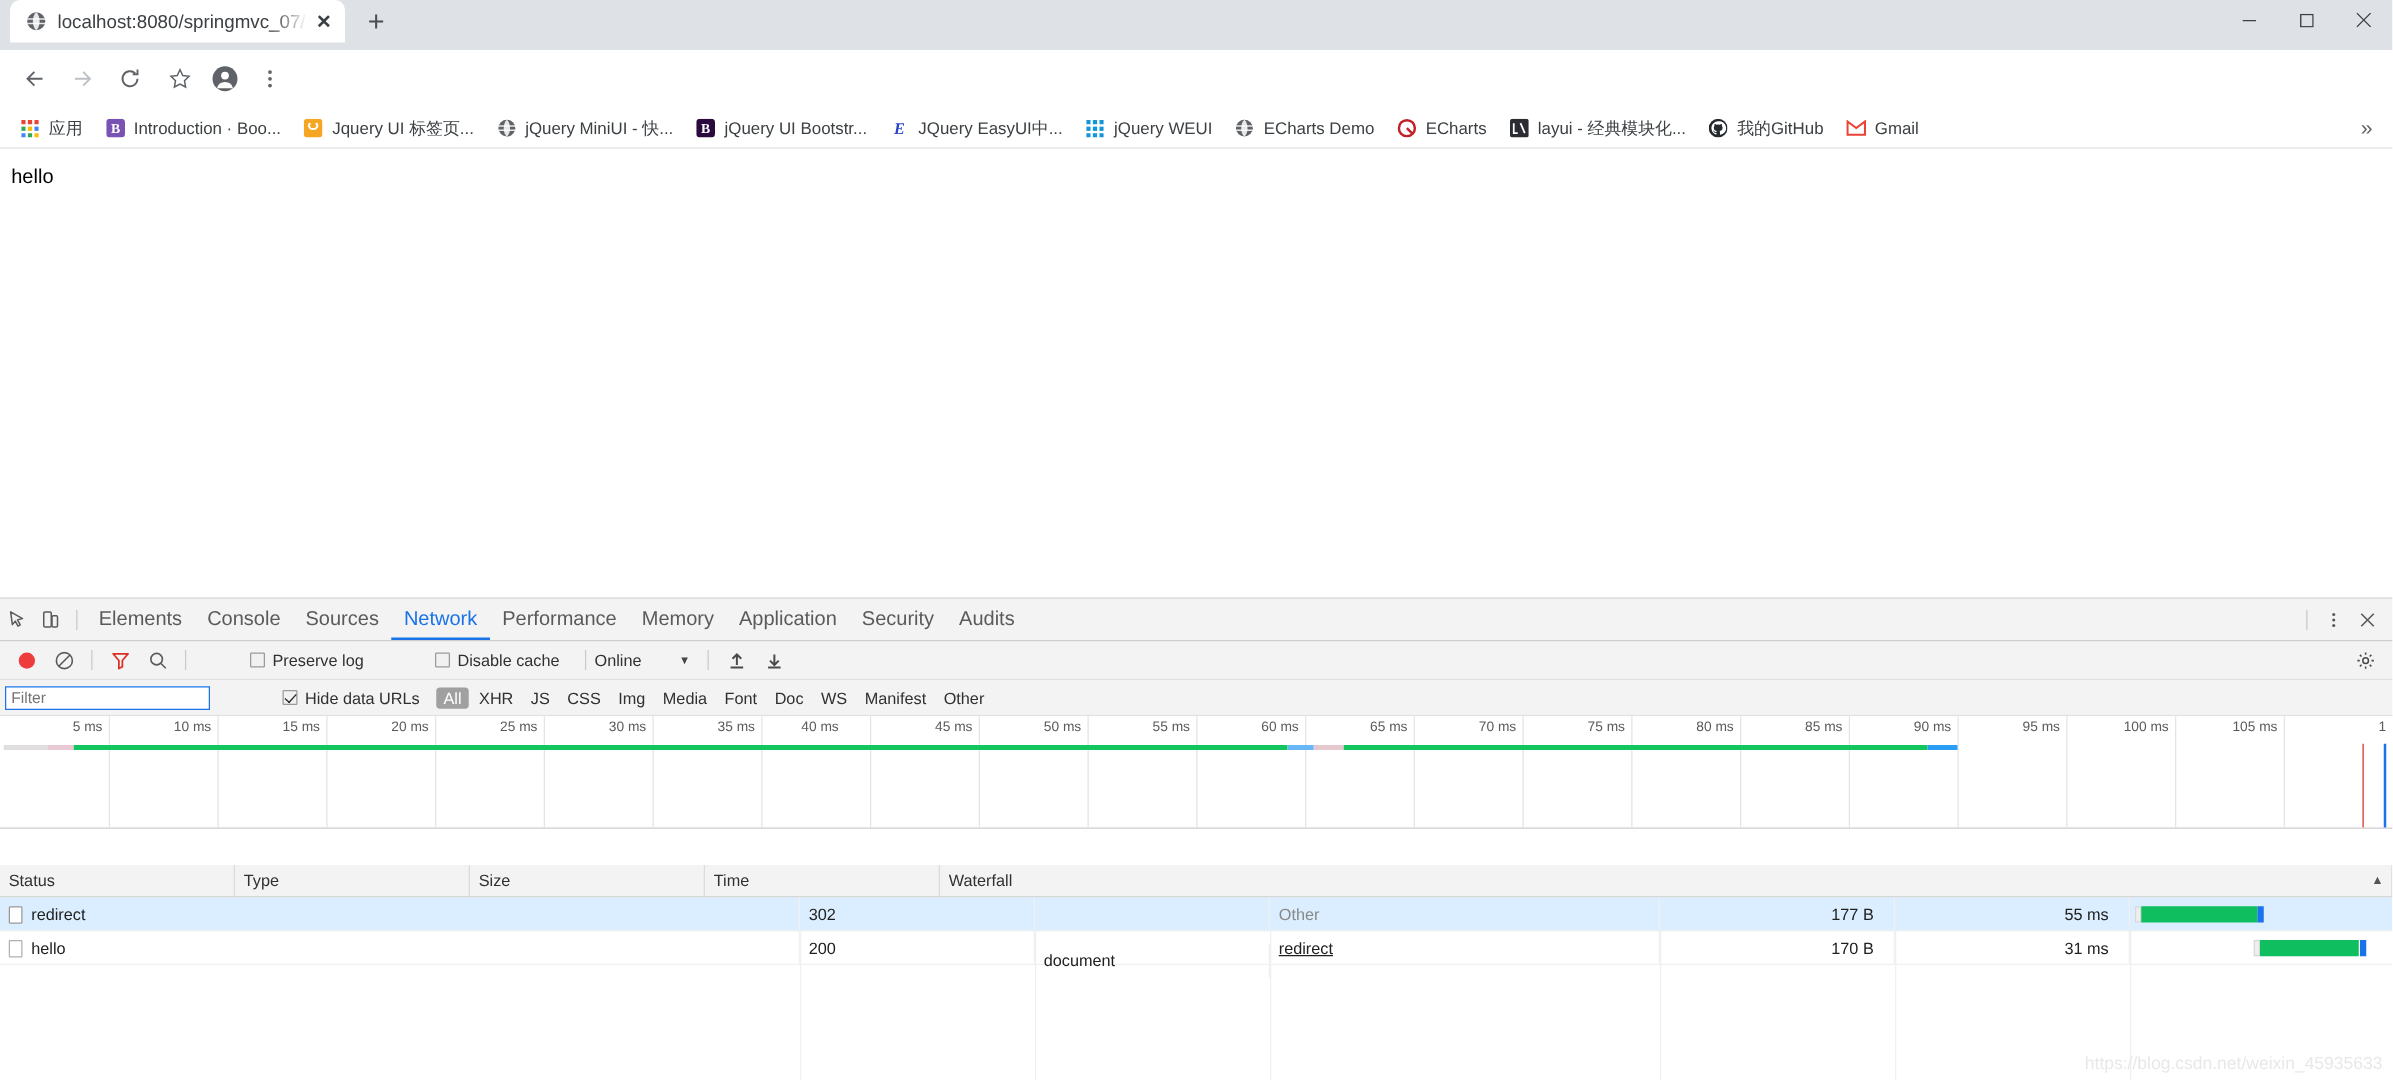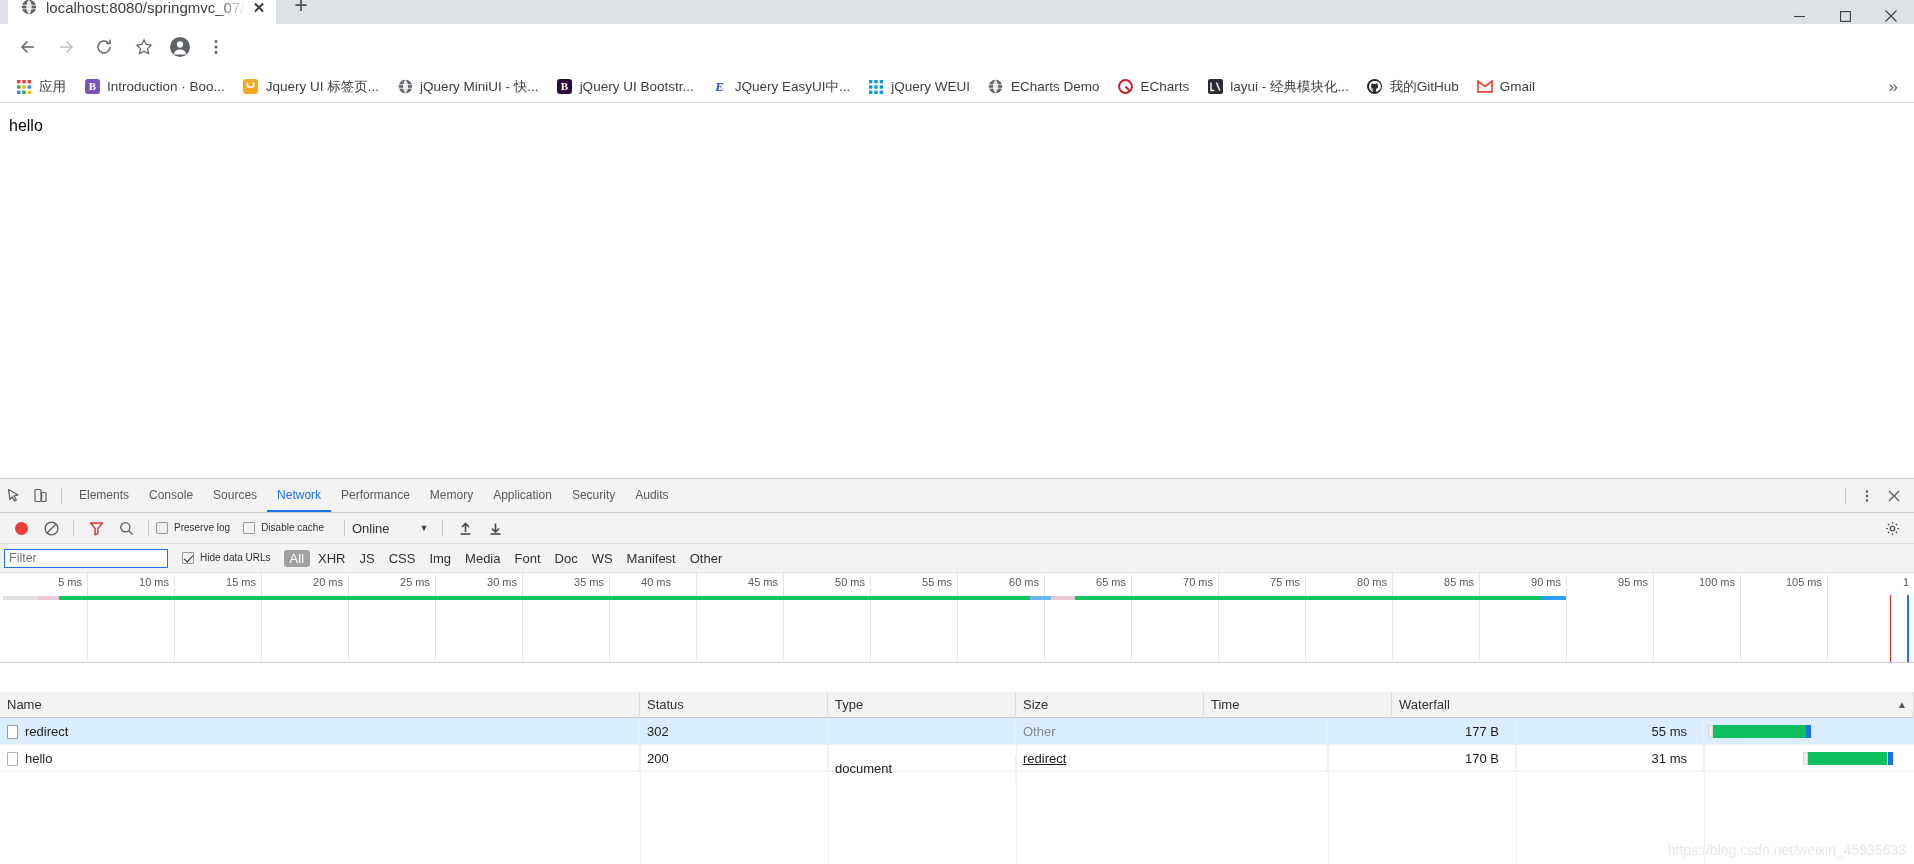--- a/index.html
+++ b/index.html
@@ -7,21 +7,21 @@
     margin: 0; padding: 0;
     width: 1914px; height: 864px;
     overflow: hidden;
     font-family: "Liberation Sans", sans-serif;
     background: #fff;
   }
   #root { width: 1914px; height: 864px; position: relative; background:#fff; }
 
   
   .tabstrip {
-    height: 24px; background: #dee1e6; display: flex; align-items: flex-end;
+    height: 40px; background: #dee1e6; display: flex; align-items: flex-start;
     position: relative;
   }
   .tab {
     margin-left: 8px; height: 34px; width: 268px;
     background: #fff; border-radius: 8px 8px 0 0;
     display: flex; align-items: center; padding: 0 8px 0 12px;
     position: relative;
   }
   .tab-fav {
     width: 17px; height: 17px; flex: 0 0 17px; margin-right: 9px;
@@ -94,30 +94,30 @@
   
   .devtools { position:absolute; left:0; right:0; top:478px; bottom:0;
     background:#fff; border-top:1px solid #cdcdcd;
     font-family:"Liberation Sans", sans-serif; }
 
   .dt-tabbar { height:34px; display:flex; align-items:center;
     border-bottom:1px solid #cdcdcd; background:#f3f3f3; position:relative;}
   .dt-ibtn { width:27px; height:26px; display:flex;align-items:center;justify-content:center;
     color:#5a5a5a; }
   .dt-sep { width:1px; height:16px; background:#c9c9c9; margin:0 7px; }
-  .dt-tab { padding:0 10px; height:33px; line-height:33px; font-size:12px;
+  .dt-tab { padding:0 10px; height:33px; line-height:33px; font-size:16px;
     color:#5a5a5a; white-space:nowrap; }
   .dt-tab.active { color:#1a73e8; box-shadow: inset 0 -2px 0 #1a73e8; }
   .dt-right { margin-left:auto; display:flex; align-items:center; padding-right:7px; }
 
   .dt-toolbar { height:31px; display:flex; align-items:center;
     border-bottom:1px solid #e0e0e0; background:#f3f3f3; padding-left:6px; }
   .rec-dot { width:13px;height:13px;border-radius:50%;background:#ee3b3b; }
   .tb-btn { width:30px;height:26px;display:flex;align-items:center;justify-content:center;color:#5a5a5a;}
-  .tb-chk { display:flex; align-items:flex-start; font-size:10px; color:#303030; margin-right:13px;}
+  .tb-chk { display:flex; align-items:center; font-size:13px; color:#303030; margin-right:13px;margin-left:44px;}
   .cbox { width:12px;height:12px;border:1px solid #9a9a9a;background:#f1f1f1;
     margin-right:6px; display:inline-block; position:relative; border-radius:1px;}
   .cbox.checked::after { content:""; position:absolute; left:3px; top:0px;
     width:4px; height:8px; border:solid #222; border-width:0 1.6px 1.6px 0; transform:rotate(42deg);}
   .tb-select { font-size:13px; color:#303030; display:flex; align-items:center; }
   .caret { margin-left:30px; font-size:9px; color:#444; }
 
   .dt-filterbar { height:29px; display:flex; align-items:center;
     border-bottom:1px solid #e0e0e0; background:#f3f3f3; padding-left:4px; }
   .filter-input {
@@ -568,21 +568,20 @@
         <div class="ov-band" style="left: 1030.08px; width: 20.88px; background: rgb(106, 183, 247); top: 23px;"></div>
         <div class="ov-band" style="left: 1050.96px; width: 24.36px; background: rgb(230, 201, 207); top: 23px;"></div>
         <div class="ov-band" style="left: 1075.32px; width: 466.32px; background: rgb(19, 197, 94); top: 23px;"></div>
         <div class="ov-band" style="left: 1541.64px; width: 24.36px; background: rgb(42, 159, 246); top: 23px;"></div>
         <div style="position: absolute; top: 22px; height: 68px; width: 1.5px; background: rgb(217, 48, 37); left: 1889.64px;"></div>
         <div style="position: absolute; top: 22px; height: 68px; width: 1.5px; background: rgb(26, 115, 232); left: 1907.04px;"></div>
       </div>
 
     <div class="dt-table">
       <div class="th-row" id="th-row">
-          <div class="th" style="width: 640px;"><span>Name</span></div>
           <div class="th" style="width: 188px;"><span>Status</span></div>
           <div class="th" style="width: 188px;"><span>Type</span></div>
           <div class="th" style="width: 188px;"><span>Size</span></div>
           <div class="th" style="width: 188px;"><span>Time</span></div>
           <div class="th" style="width: 248px; flex: 1 1 auto; display: flex;">
             <span>Waterfall</span>
             <span class="sort-caret">▲</span>
           </div>
         </div>
       <div id="tbody">

